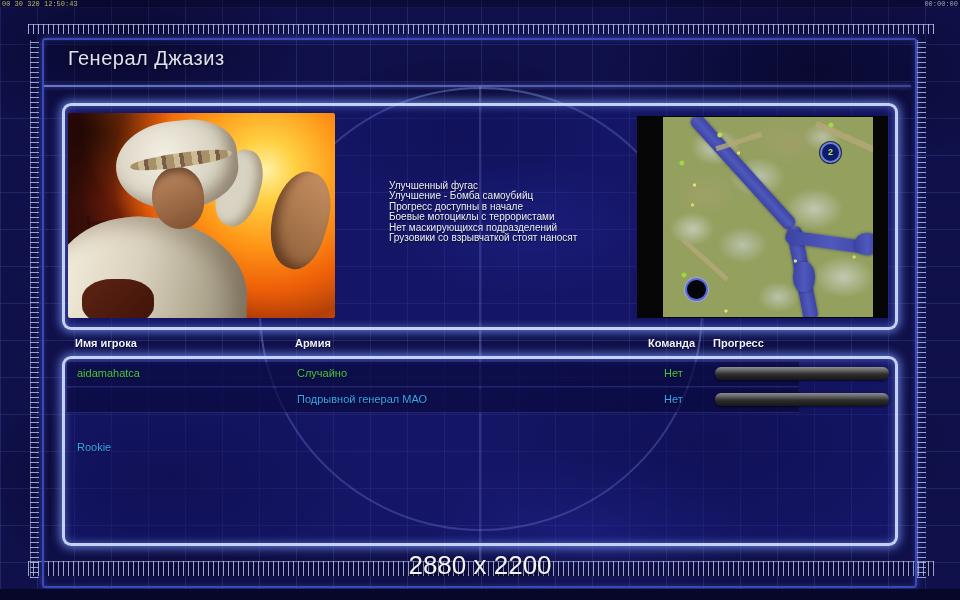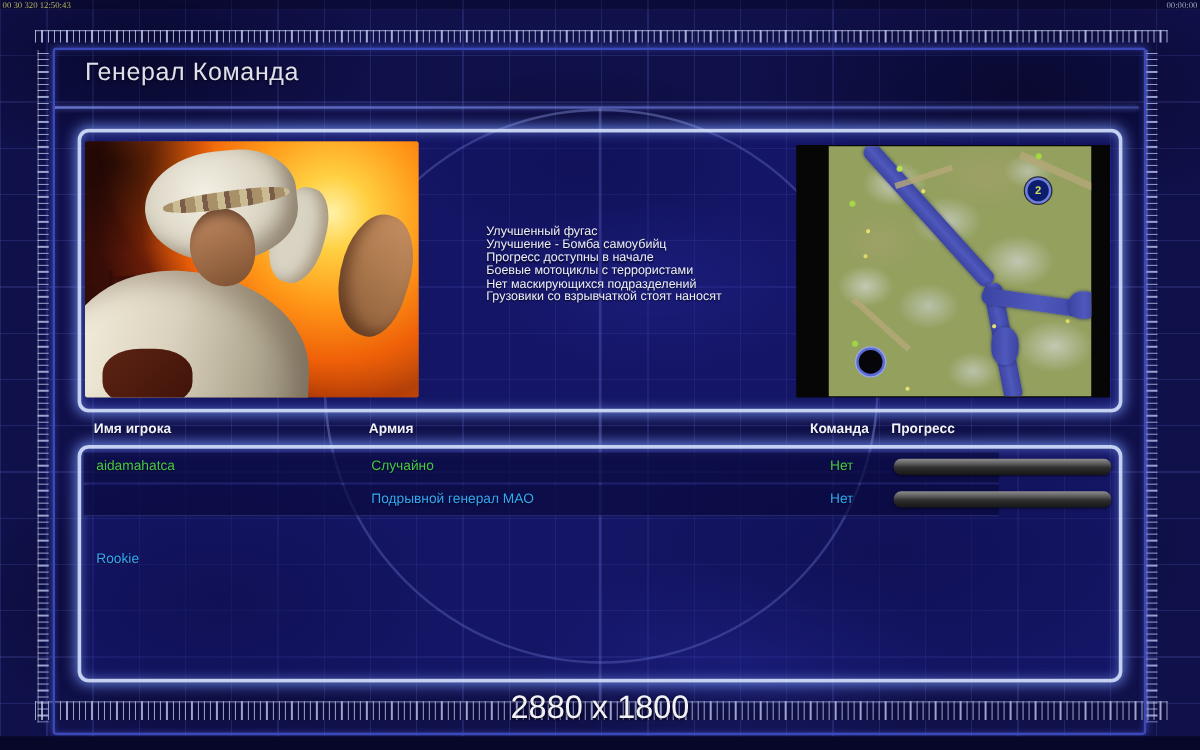--- a/index.html
+++ b/index.html
@@ -31,21 +31,21 @@
   .ruler-left{left:30px;top:40px;width:8px;height:538px;
     border-left:1px solid rgba(190,200,238,.5);
     background:repeating-linear-gradient(0deg, rgba(192,200,238,.8) 0 1px, transparent 1px 5px);}
   .ruler-right{left:917px;top:40px;width:8px;height:538px;
     border-left:1px solid rgba(190,200,238,.5);
     background:repeating-linear-gradient(0deg, rgba(192,200,238,.8) 0 1px, transparent 1px 5px);}
   .frame{left:42px;top:38px;width:871px;height:546px;border:2px solid #3a48b8;
     border-radius:3px;box-shadow:0 0 7px rgba(85,105,230,.55), inset 0 0 5px rgba(85,105,230,.35);}
   .bottom-bar{left:0;top:589px;width:960px;height:11px;background:#07072a;}
   .topstrip{left:0;top:0;width:960px;height:8px;background:rgba(2,2,22,.35);}
-  .debug{font-family:Liberation Serif, serif;font-size:7px;line-height:8px;}
+  .debug{font-family:Liberation Mono, monospace;font-size:7px;line-height:8px;}
   .debug-left{left:2px;top:0;color:#b8b464;}
   .debug-right{right:2px;top:0;color:#9aa0bc;}
   
   .title{left:68px;top:47px;font-size:20px;color:#dfe0ea;letter-spacing:.5px;
     text-shadow:0 1px 2px rgba(0,0,20,.8);}
   .title-sep{left:44px;top:85px;width:867px;height:2px;
     background:linear-gradient(90deg, rgba(120,135,230,.85), rgba(90,105,210,.6));
     box-shadow:0 0 4px rgba(120,140,240,.6);}
   
   .glowbox{box-sizing:border-box;border:3px solid rgba(208,220,250,.95);border-radius:9px;
@@ -157,21 +157,21 @@
 
   <div class="abs reticle"></div>
   <div class="abs vline"></div>
 
   <div class="abs ruler-top"></div>
   <div class="abs ruler-bottom"></div>
   <div class="abs ruler-left"></div>
   <div class="abs ruler-right"></div>
   <div class="abs frame"></div>
 
-  <div class="abs title">Генерал Команда</div>
+  <div class="abs title">Генерал Джазиз</div>
   <div class="abs title-sep"></div>
 
   <div class="abs glowbox box1">
 
     <div class="abs portrait">
       <div class="abs prt-smoke"></div>
       <div class="abs prt-scaffold1"></div>
       <div class="abs prt-scaffold2"></div>
       <div class="abs prt-arm"></div>
       <div class="abs prt-robe"></div>
@@ -229,15 +229,15 @@
     <div class="abs rowwrap row2">
       <span class="cell c-name" style="color: rgb(53, 168, 240); margin-top: 48px;">Rookie</span>
       <span class="cell c-army" style="color: rgb(53, 168, 240);">Подрывной генерал МАО</span>
       <span class="cell c-team" style="color: rgb(53, 168, 240);">Нет</span>
       <span class="pbar">
         <span class="pbar-fill" style="width: 0%;"></span>
       </span>
     </div>
   </div>
 
-  <div class="abs resolution">2880 x 1800</div>
+  <div class="abs resolution">2880 x 2200</div>
   <div class="abs bottom-bar"></div>
 </div>
 
 </body></html>

